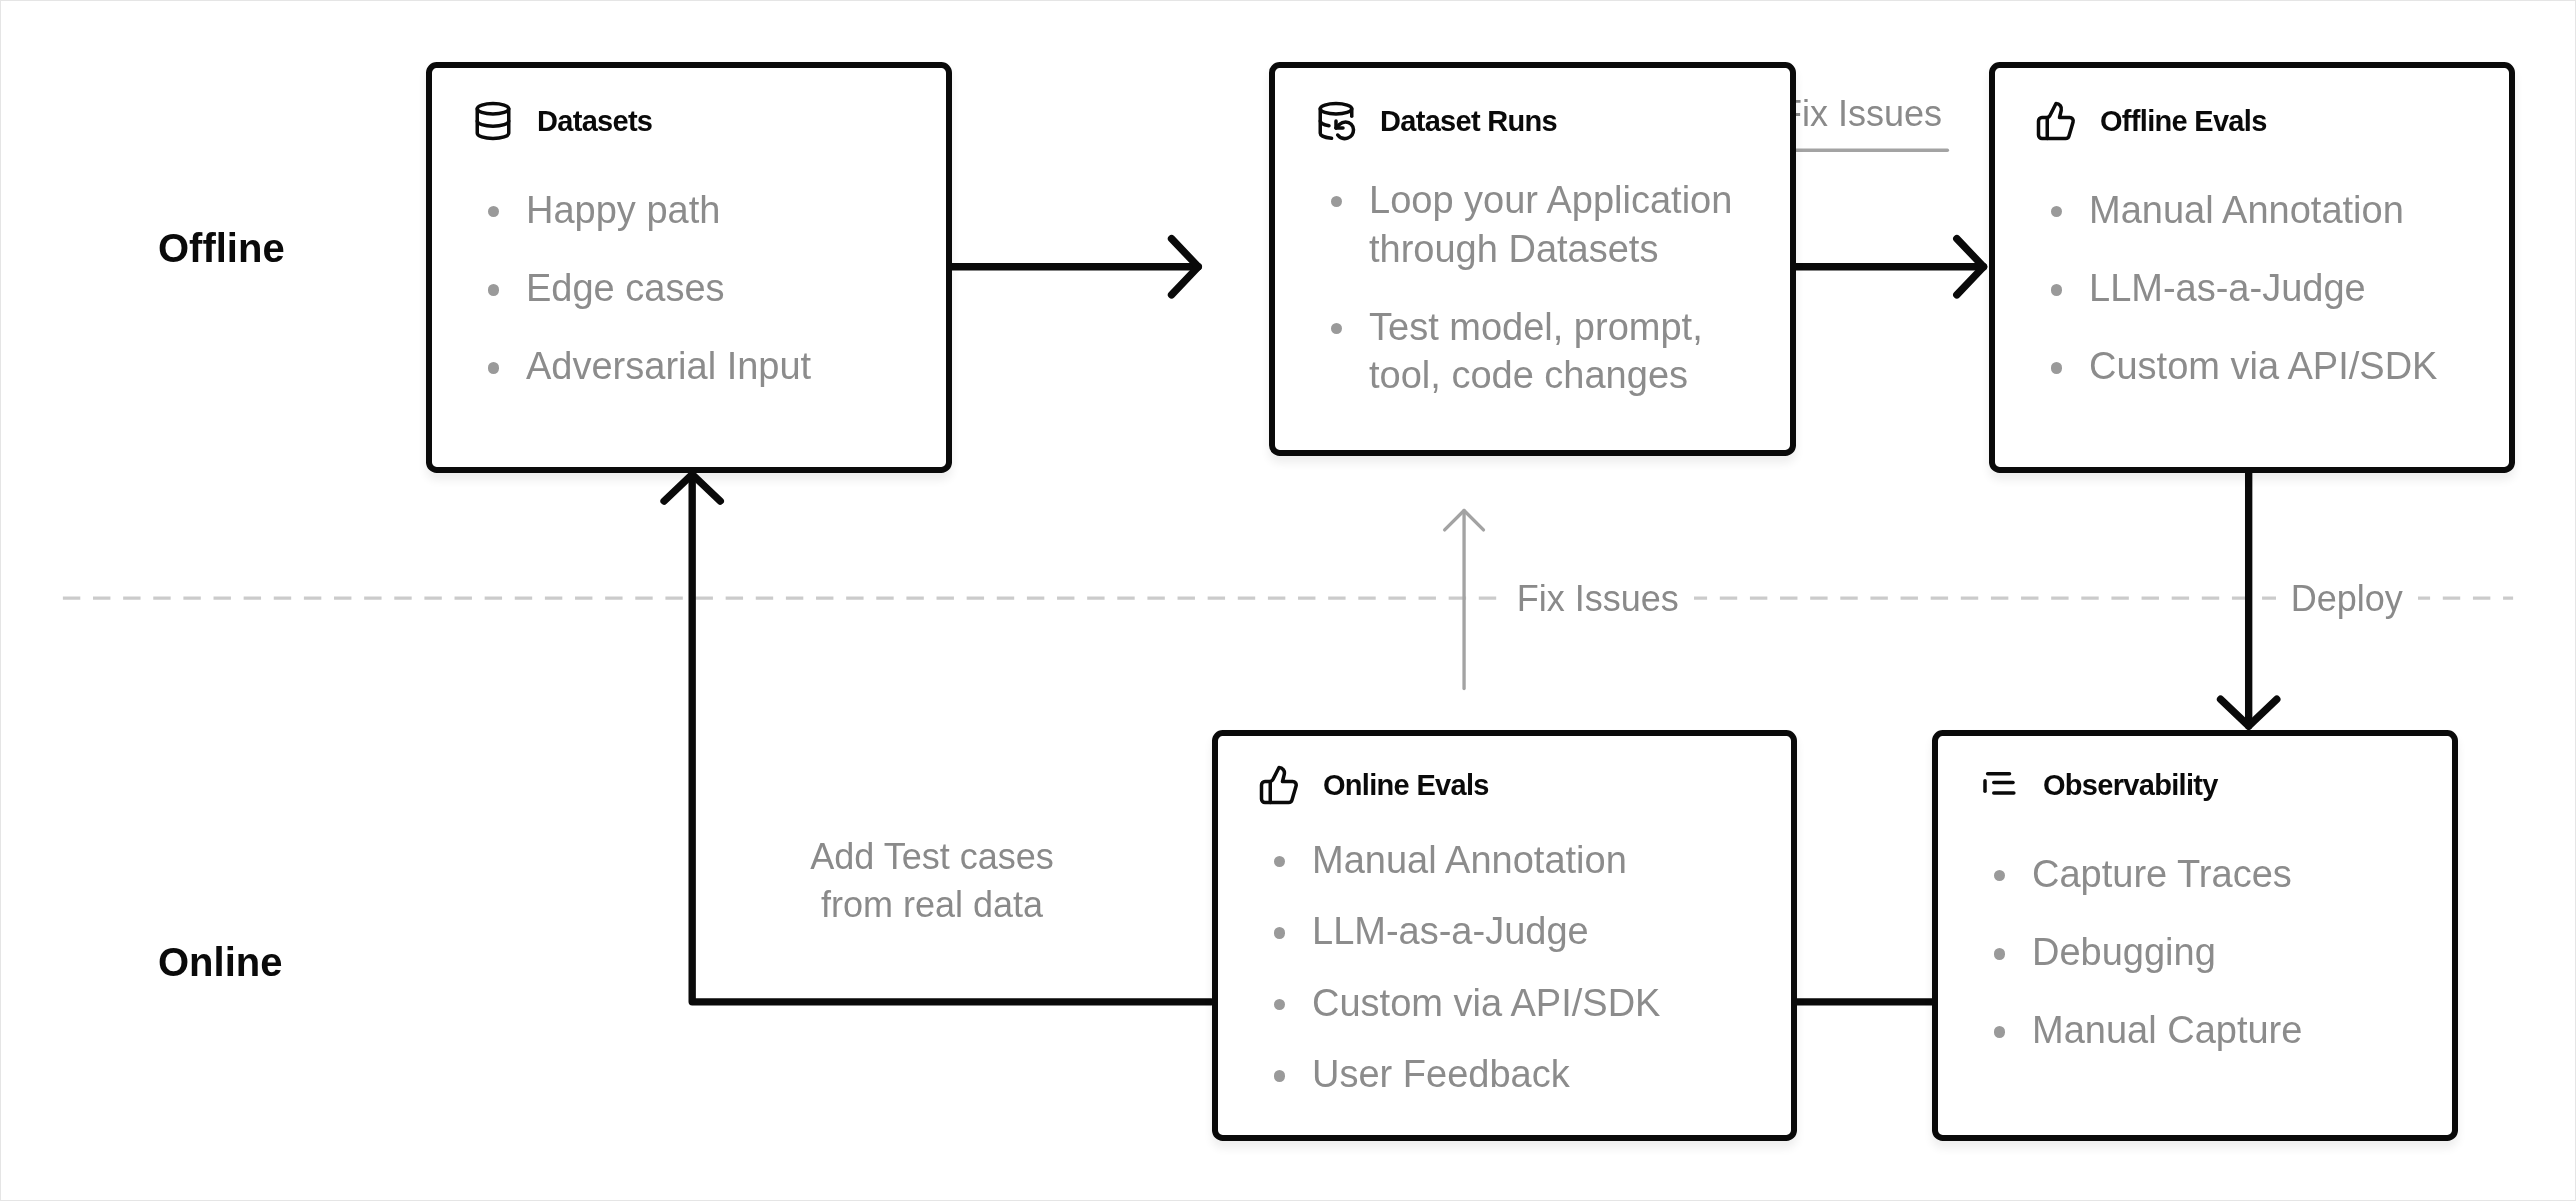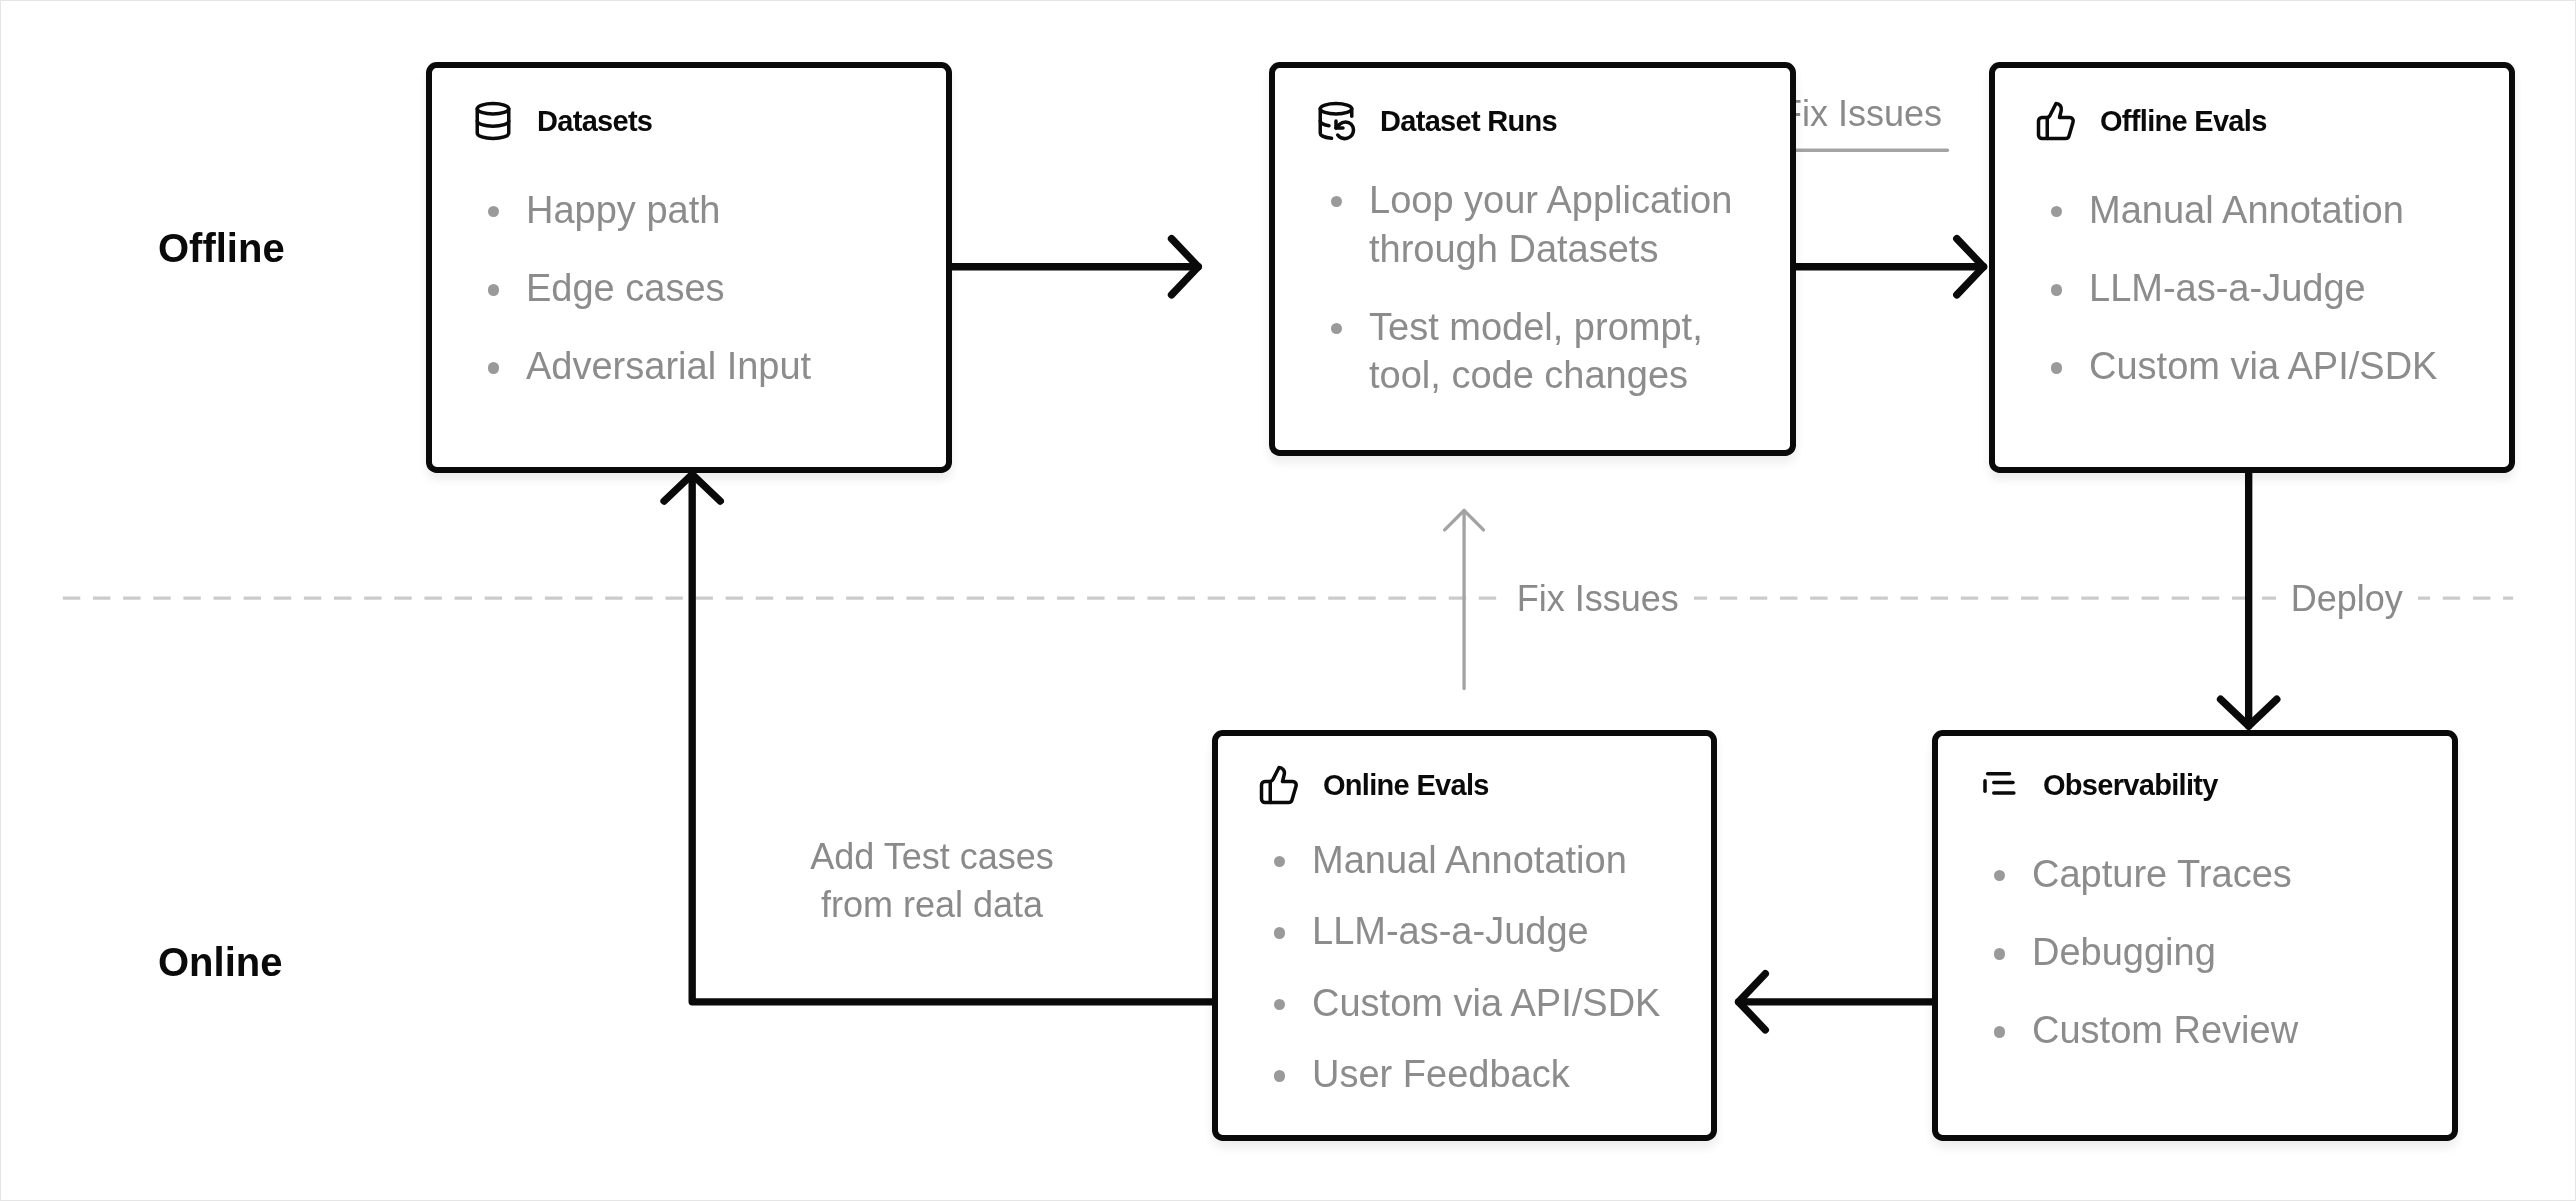--- a/index.html
+++ b/index.html
@@ -135,21 +135,21 @@
       </span>
       <span class="box-title">Offline Evals</span>
     </div>
     <ul class="bullets">
       <li>Manual Annotation</li>
       <li>LLM-as-a-Judge</li>
       <li>Custom via API/SDK</li>
     </ul>
   </div>
 
-  <div class="box" style="left:1211px;top:729px;width:505px;height:411px;padding-top:28px;">
+  <div class="box" style="left:1211px;top:729px;width:585px;height:411px;padding-top:28px;">
     <div class="box-header" style="margin-bottom:29.5px;">
       <span class="box-icon">
         <svg viewBox="0 0 24 24">
           <path d="M7 10v12"></path>
           <path d="M15 5.88 14 10h5.83a2 2 0 0 1 1.92 2.56l-2.33 8A2 2 0 0 1 17.5 22H4a2 2 0 0 1-2-2v-8a2 2 0 0 1 2-2h2.76a2 2 0 0 0 1.79-1.11L12 2a3.13 3.13 0 0 1 3 3.88Z"></path>
         </svg>
       </span>
       <span class="box-title">Online Evals</span>
     </div>
     <ul class="bullets" style="--gap:20px;">
@@ -168,18 +168,18 @@
           <path d="M4 9.5v6"></path>
           <path d="M9 10.5h11"></path>
           <path d="M9 16.5h11.5"></path>
         </svg>
       </span>
       <span class="box-title">Observability</span>
     </div>
     <ul class="bullets">
       <li>Capture Traces</li>
       <li>Debugging</li>
-      <li>Custom Review</li>
+      <li>Manual Capture</li>
     </ul>
   </div>
 
 </div>
 
 
 </body></html>

